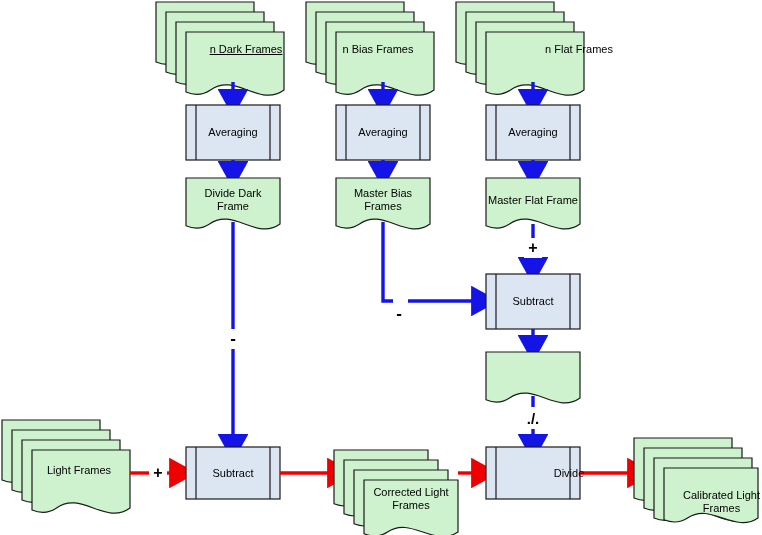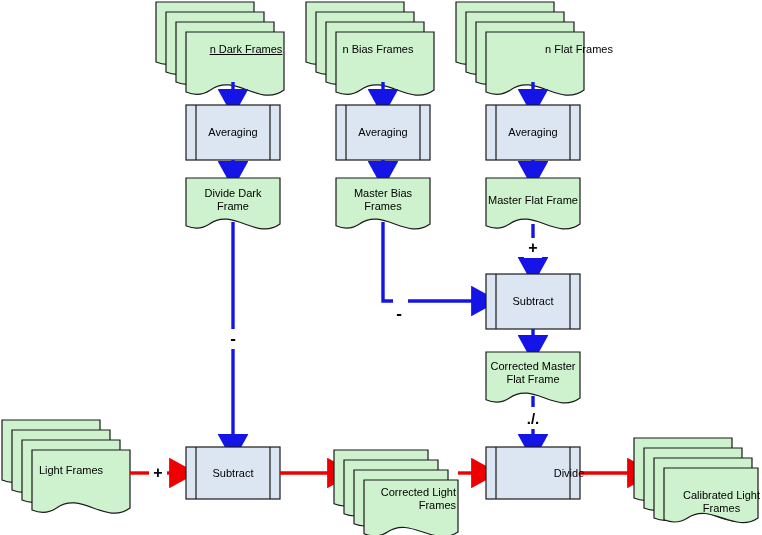--- a/index.html
+++ b/index.html
@@ -155,25 +155,24 @@
 
   <div class="lbl" style="left:336px;top:38px;width:84px;height:22px;">n Bias Frames</div>
   <div class="lbl" style="left:346px;top:121px;width:74px;height:22px;">Averaging</div>
   <div class="lbl" style="left:340px;top:185px;width:86px;height:30px;">Master Bias Frames</div>
 
   <div class="lbl" style="left:486px;top:38px;width:98px;height:22px;margin-left:44px;">n Flat Frames</div>
   <div class="lbl" style="left:496px;top:121px;width:74px;height:22px;">Averaging</div>
   <div class="lbl" style="left:488px;top:191px;width:90px;height:18px;">Master Flat Frame</div>
 
   <div class="lbl" style="left:496px;top:290px;width:74px;height:22px;">Subtract</div>
-  <div class="lbl" style="left:487px;top:358px;width:92px;height:30px;">Corrected Master Flat Frame</div>
 
-  <div class="lbl" style="left:32px;top:459px;width:78px;height:22px;">Light Frames</div>
+  <div class="lbl" style="left:40px;top:459px;width:78px;height:22px;">Light Frames</div>
   <div class="lbl" style="left:196px;top:462px;width:74px;height:22px;">Subtract</div>
-  <div class="lbl" style="left:366px;top:484px;width:90px;height:30px;text-align:right;">Corrected Light Frames</div>
+  <div class="lbl" style="left:366px;top:484px;width:90px;height:30px;">Corrected Light Frames</div>
   <div class="lbl" style="left:496px;top:462px;width:74px;height:22px;margin-left:36px;">Divide</div>
   <div class="lbl" style="left:666px;top:487px;width:111px;height:30px;">Calibrated Light Frames</div>
 
   <div class="oplbl" style="left:224px;top:329px;width:18px;height:20px;font-size:17px;">-</div>
   <div class="oplbl" style="left:390px;top:304px;width:18px;height:20px;font-size:17px;">-</div>
   <div class="oplbl" style="left:524px;top:238px;width:18px;height:20px;font-size:16px;">+</div>
   <div class="oplbl" style="left:521px;top:407px;width:24px;height:22px;font-size:15px;">./.</div>
   <div class="oplbl" style="left:149px;top:463px;width:18px;height:20px;font-size:16px;">+</div>
 
 </div>

